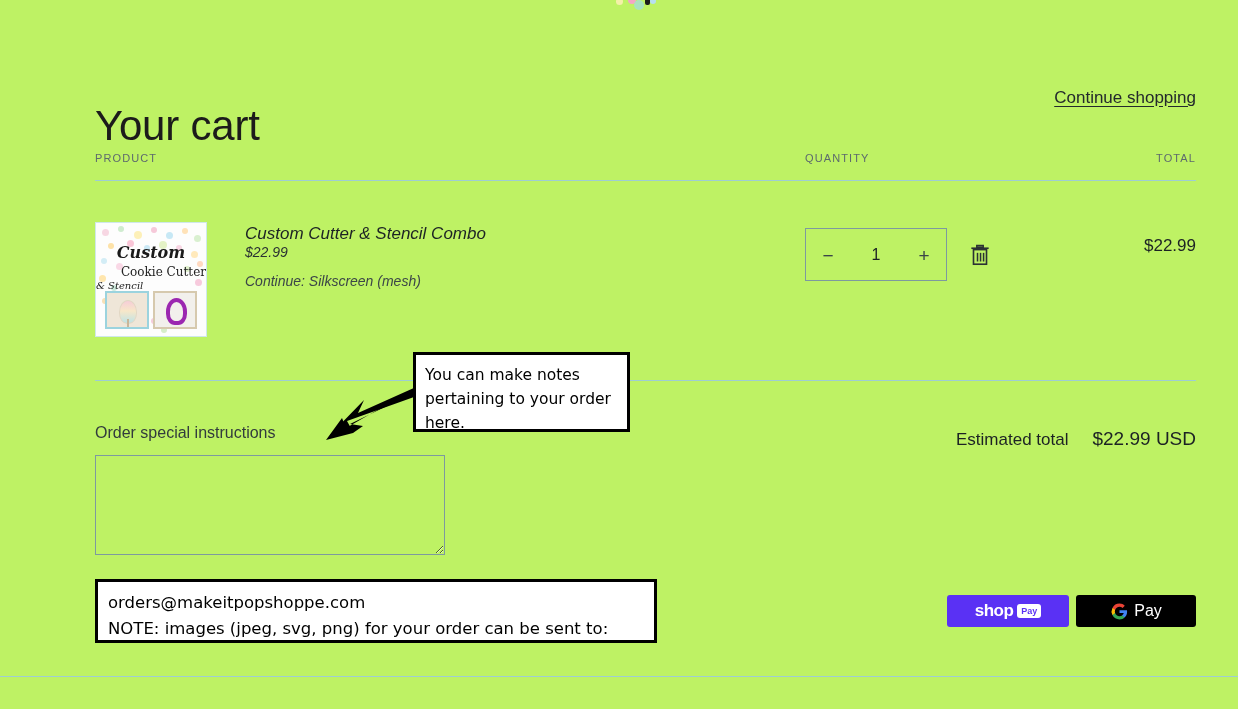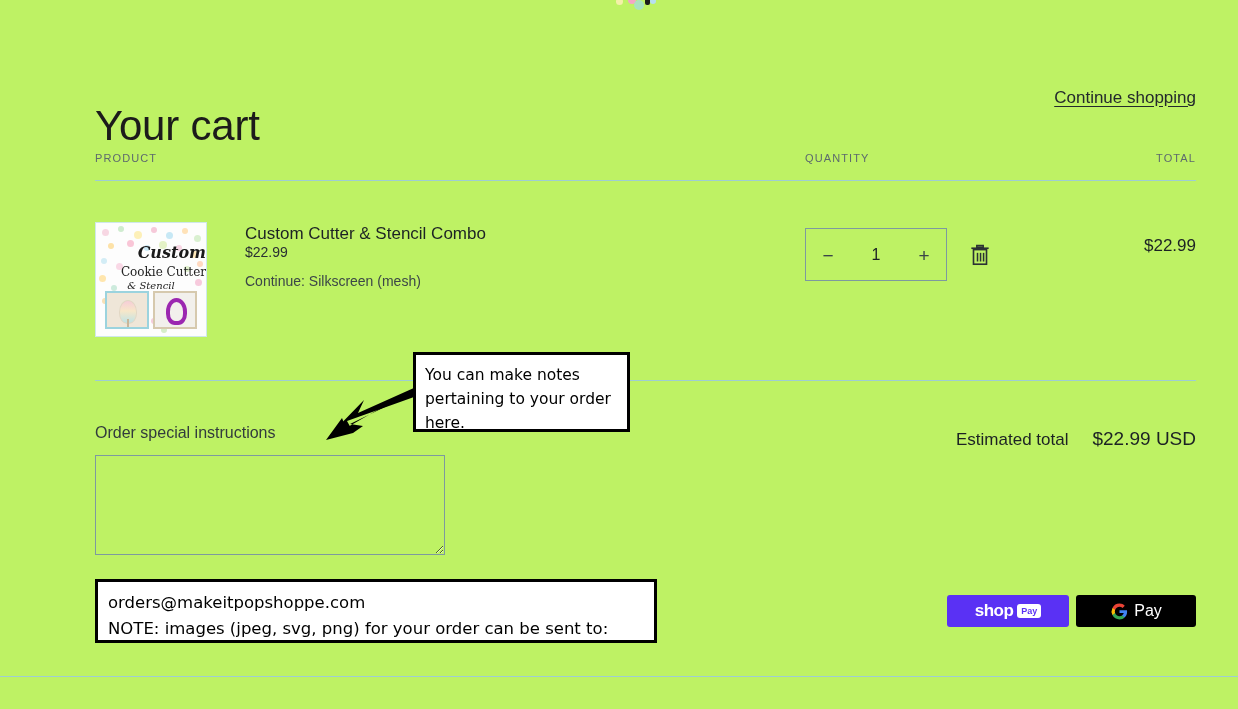--- a/index.html
+++ b/index.html
@@ -108,41 +108,41 @@
   .thumb-inner {
     position: absolute;
     inset: 0;
     background: #fdfdfd;
     overflow: hidden;
   }
   .confetti { position: absolute; border-radius: 50%; }
   .thumb-script {
     position: absolute;
     left: 0; right: 0; top: 20px;
-    text-align: right;
+    text-align: center;
     font-family: "DejaVu Serif", serif;
     font-style: italic;
     font-size: 16px;
     color: #1a1a1a;
     font-weight: 700;
     z-index: 4;
   }
   .thumb-line2 {
     position: absolute;
     left: 0; right: 0; top: 42px;
     text-align: right;
     font-family: "DejaVu Serif", serif;
     font-size: 12px;
     color: #222;
     z-index: 4;
   }
   .thumb-line3 {
     position: absolute;
     left: 0; right: 0; top: 57px;
-    text-align: center;
+    text-align: left;
     font-family: "DejaVu Serif", serif;
     font-style: italic;
     font-size: 10px;
     color: #222;
     z-index: 4;
   }
   .thumb-photo {
     position: absolute;
     bottom: 7px;
     width: 44px; height: 38px;
@@ -171,20 +171,21 @@
     left: 11px; top: 5px;
     width: 21px; height: 27px;
     border: 4px solid #9b27b0;
     border-radius: 50% 50% 42% 42%;
   }
 
   .prod-info {
     position: absolute;
     left: 150px; top: 2px;
     width: 520px;
+    font-style: italic;
   }
   .prod-title {
     font-size: 17px;
     color: #1c2224;
     margin: 0 0 12px 0;
     line-height: 20px;
   }
   .prod-price {
     font-size: 14px;
     color: #2a3133;

